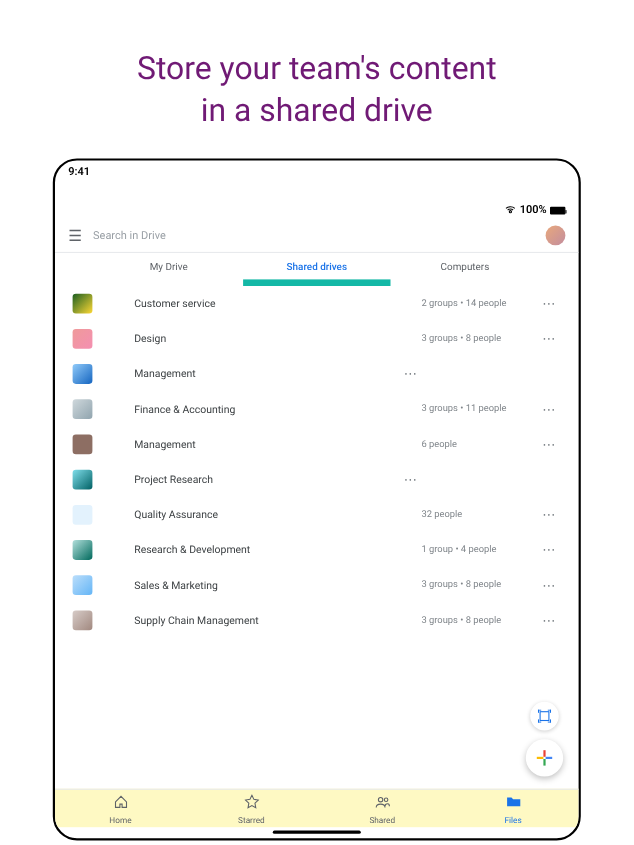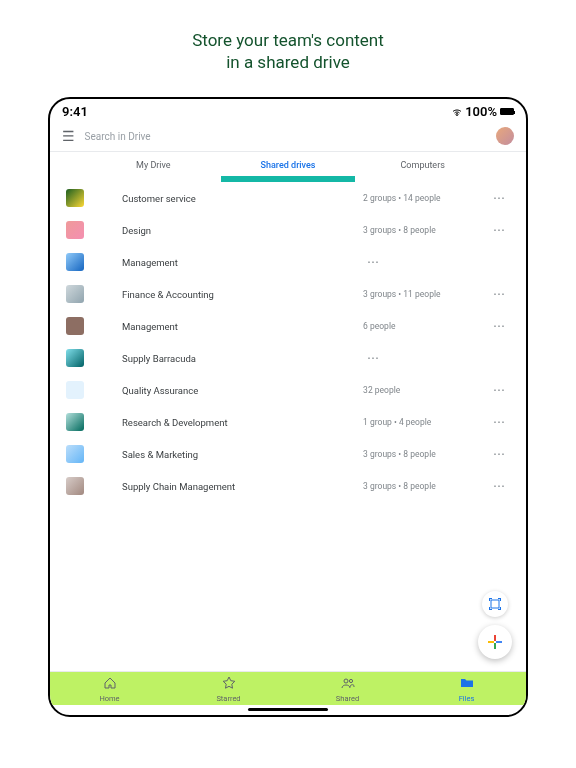--- a/index.html
+++ b/index.html
@@ -7,47 +7,47 @@
     font-family: -apple-system, BlinkMacSystemFont, "Segoe UI", Roboto, sans-serif;
     background: #fff;
     width: 576px;
     height: 768px;
     display: flex;
     flex-direction: column;
     align-items: center;
   }
   .headline {
     text-align: center;
-    font-size: 17px;
+    font-size: 29px;
     font-weight: 400;
-    color: #14532d;
-    margin-top: 29px;
+    color: #701a75;
+    margin-top: 45px;
     margin-bottom: 24px;
     line-height: 1.3;
   }
   .device {
     width: 480px;
     height: 620px;
     border: 2px solid #000;
     border-radius: 22px;
     background: #fff;
     overflow: hidden;
     display: flex;
     flex-direction: column;
     position: relative;
   }
   .status-bar {
     display: flex;
     justify-content: space-between;
     padding: 5px 12px 2px;
-    font-size: 13px;
+    font-size: 10px;
     font-weight: 600;
     gap: 17px;
   }
-  .status-right { display: flex; align-items: center; gap: 3px; }
+  .status-right { display: flex; align-items: center; gap: 3px; margin-top: 35px; }
   .battery-icon { width: 14px; height: 7px; border: 1px solid #000; border-radius: 1px; position: relative; background:#000;}
   .battery-icon::after { content:""; position:absolute; right:-2px; top:1.5px; width:1px; height:3px; background:#000;}
   .search-bar {
     display: flex;
     align-items: center;
     padding: 6px 12px;
     gap: 10px;
   }
   .hamburger { color:#5f6368; font-size:14px; cursor:pointer;}
   .search-text { flex:1; color:#9aa0a6; font-size:10px; }
@@ -91,21 +91,21 @@
     padding: 7px 8px;
     cursor:pointer;
     gap:28px;
   }
   .row + .row { }
   .thumb {
     width: 18px; height:18px; border-radius:3px; margin-right:10px;
     flex-shrink:0;
   }
   .row-name { font-size: 9.5px; color:#3c4043; flex: 0 0 48%; }
-  .row-members { font-size: 8.5px; color:#80868b; flex:1;}
+  .row-members { font-size: 8.5px; color:#80868b; flex:1;margin-left:20px;}
   .row-more { color:#80868b; font-size:12px; padding:0 4px; cursor:pointer; letter-spacing:1px;}
   .fab-stack {
     position:absolute;
     right: 14px;
     bottom: 56px;
     display:flex;
     flex-direction:column;
     gap:8px;
     align-items:center;
   }
@@ -117,21 +117,21 @@
   }
   .fab-lg {
     width:34px;height:34px;border-radius:50%;background:#fff;
     box-shadow:0 2px 6px rgba(0,0,0,.25);
     display:flex;align-items:center;justify-content:center;
     cursor:pointer;
   }
   .bottom-nav {
     display:flex;
     border-top:1px solid #e8eaed;
-    background:#bef264;
+    background:#fef9c3;
     padding: 4px 0 2px;
   }
   .nav-item {
     flex:1;
     display:flex;
     flex-direction:column;
     align-items:center;
     gap:1px;
     font-size:7.5px;
     color:#5f6368;
@@ -218,21 +218,21 @@
         <div class="row-more">⋯</div>
       </div>
       <div class="row">
         <div class="thumb t4"></div>
         <div class="row-name">Management</div>
         <div class="row-members">6 people</div>
         <div class="row-more">⋯</div>
       </div>
       <div class="row">
         <div class="thumb t5"></div>
-        <div class="row-name">Supply Barracuda</div>
+        <div class="row-name">Project Research</div>
         <div class="row-more">⋯</div>
       </div>
       <div class="row">
         <div class="thumb t6"></div>
         <div class="row-name">Quality Assurance</div>
         <div class="row-members">32 people</div>
         <div class="row-more">⋯</div>
       </div>
       <div class="row">
         <div class="thumb t7"></div>

